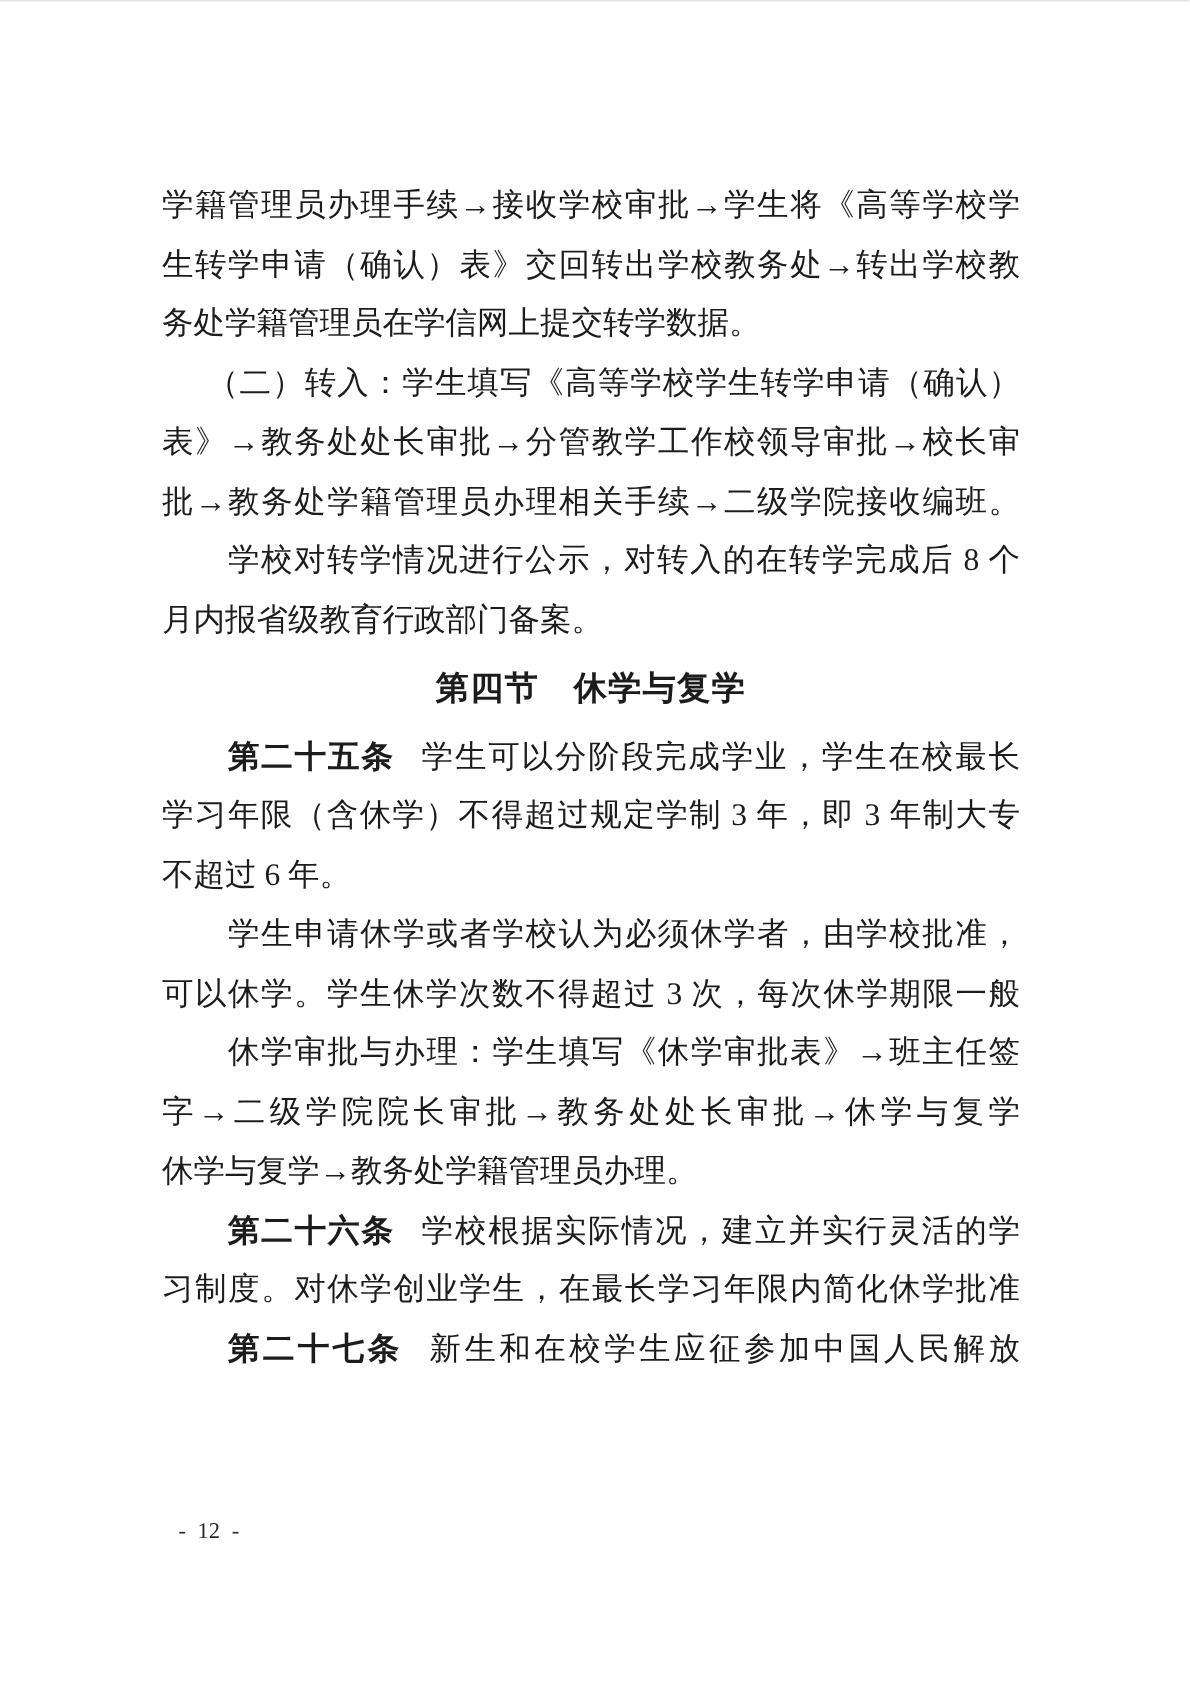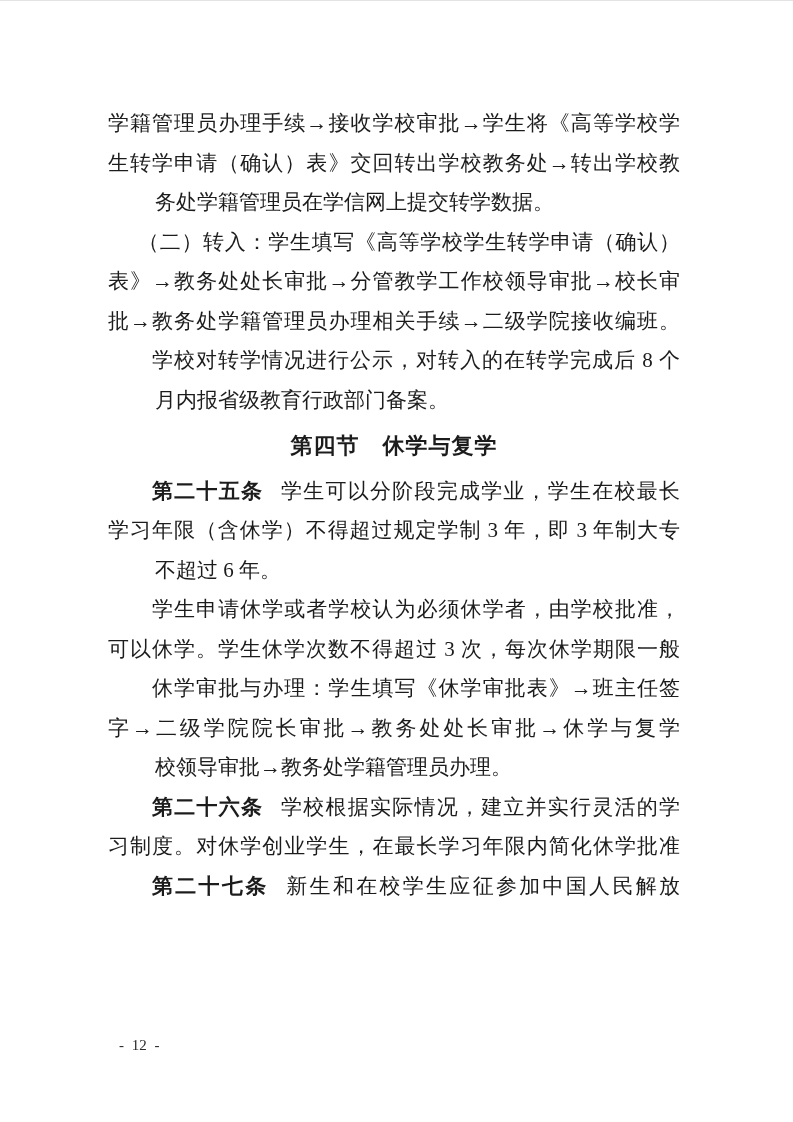--- a/index.html
+++ b/index.html
@@ -13,33 +13,32 @@
     height: 1122px;
     background: #ffffff;
     border-top: 1px solid #e3e3e3;
     overflow: hidden;
     font-family: "Liberation Serif", "DejaVu Serif", serif;
     color: #1c1c1c;
   }
   .content {
     position: absolute;
     left: 108px;
-    top: 103px;
+    top: 116px;
     width: 572px;
     font-size: 21px;
     line-height: 39.5px;
   }
   .line {
     text-align: justify;
     text-align-last: justify;
     white-space: nowrap;
   }
   .line.last {
     text-align-last: left;
-    margin-left: 47px;
   }
   .line.indent {
     padding-left: 44px;
   }
   .line.indent-paren {
     padding-left: 30px;
   }
   .term {
     font-weight: 700;
     margin-right: 0.85em;
@@ -48,21 +47,21 @@
     text-align-last: center;
     font-weight: 700;
     font-size: 22px;
     line-height: 39.5px;
     margin: 6px 0;
     letter-spacing: 1px;
   }
   .page-number {
     position: absolute;
     left: 119px;
-    top: 1035px;
+    top: 1011px;
     font-size: 15px;
     line-height: 18px;
     word-spacing: 4px;
     color: #2a2a2a;
   }
 </style>
 </head>
 <body>
 
 <div class="page">
@@ -94,21 +93,21 @@
     </div>
 
     <div class="para">
       <div class="line indent">学生申请休学或者学校认为必须休学者，由学校批准，</div>
       <div class="line">可以休学。学生休学次数不得超过 3 次，每次休学期限一般</div>
     </div>
 
     <div class="para">
       <div class="line indent">休学审批与办理：学生填写《休学审批表》→班主任签</div>
       <div class="line">字→二级学院院长审批→教务处处长审批→休学与复学</div>
-      <div class="line last">校领导审批→教务处学籍管理员办理。</div>
+      <div class="line last">休学与复学→教务处学籍管理员办理。</div>
     </div>
 
     <div class="para">
       <div class="line indent"><span class="term">第二十六条</span><span>学校根据实际情况，建立并实行灵活的学</span></div>
       <div class="line">习制度。对休学创业学生，在最长学习年限内简化休学批准</div>
     </div>
 
     <div class="para">
       <div class="line indent"><span class="term">第二十七条</span><span>新生和在校学生应征参加中国人民解放</span></div>
     </div>

